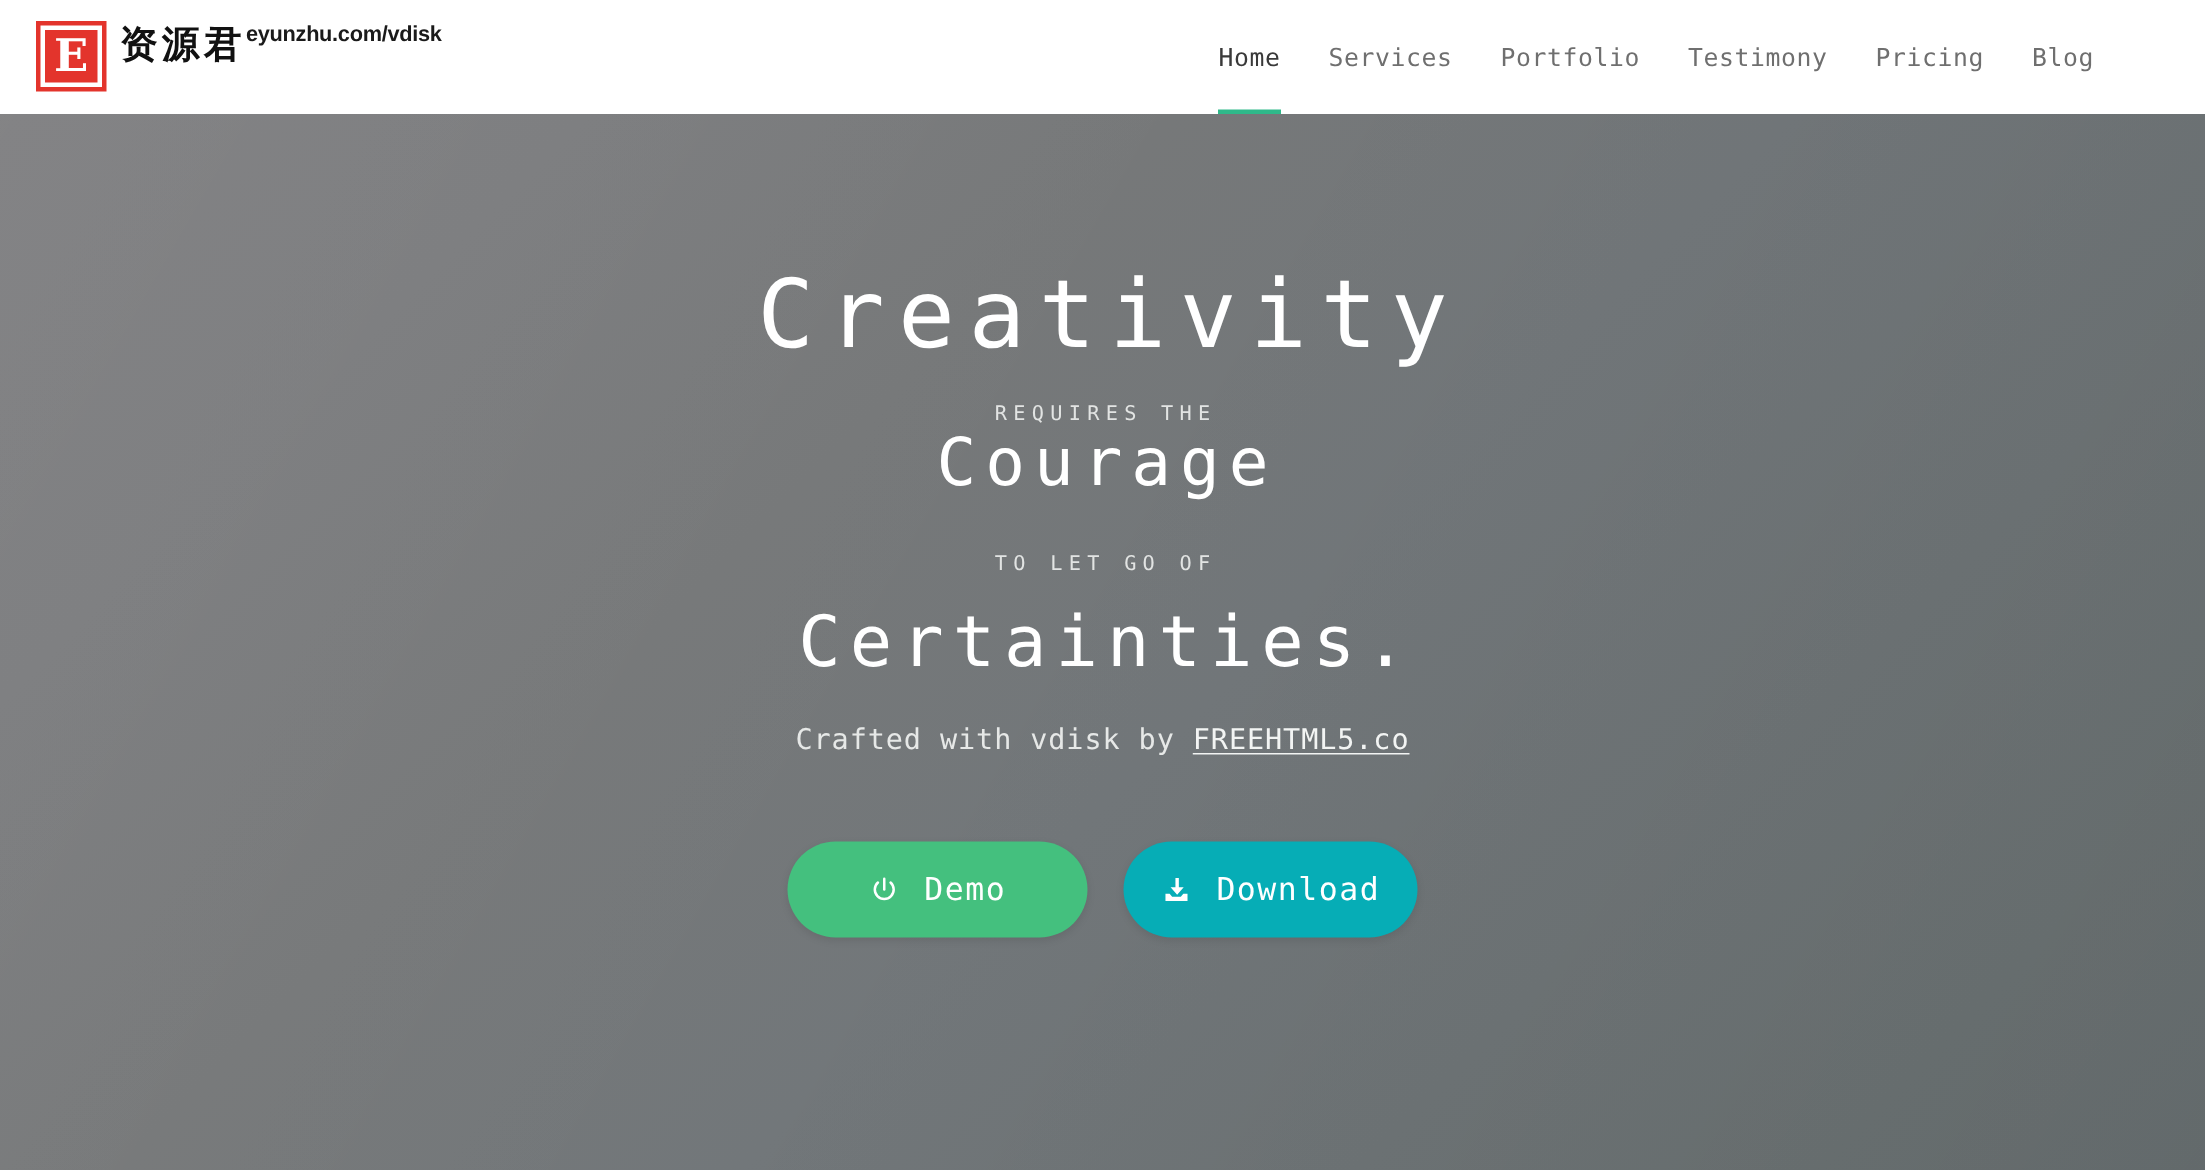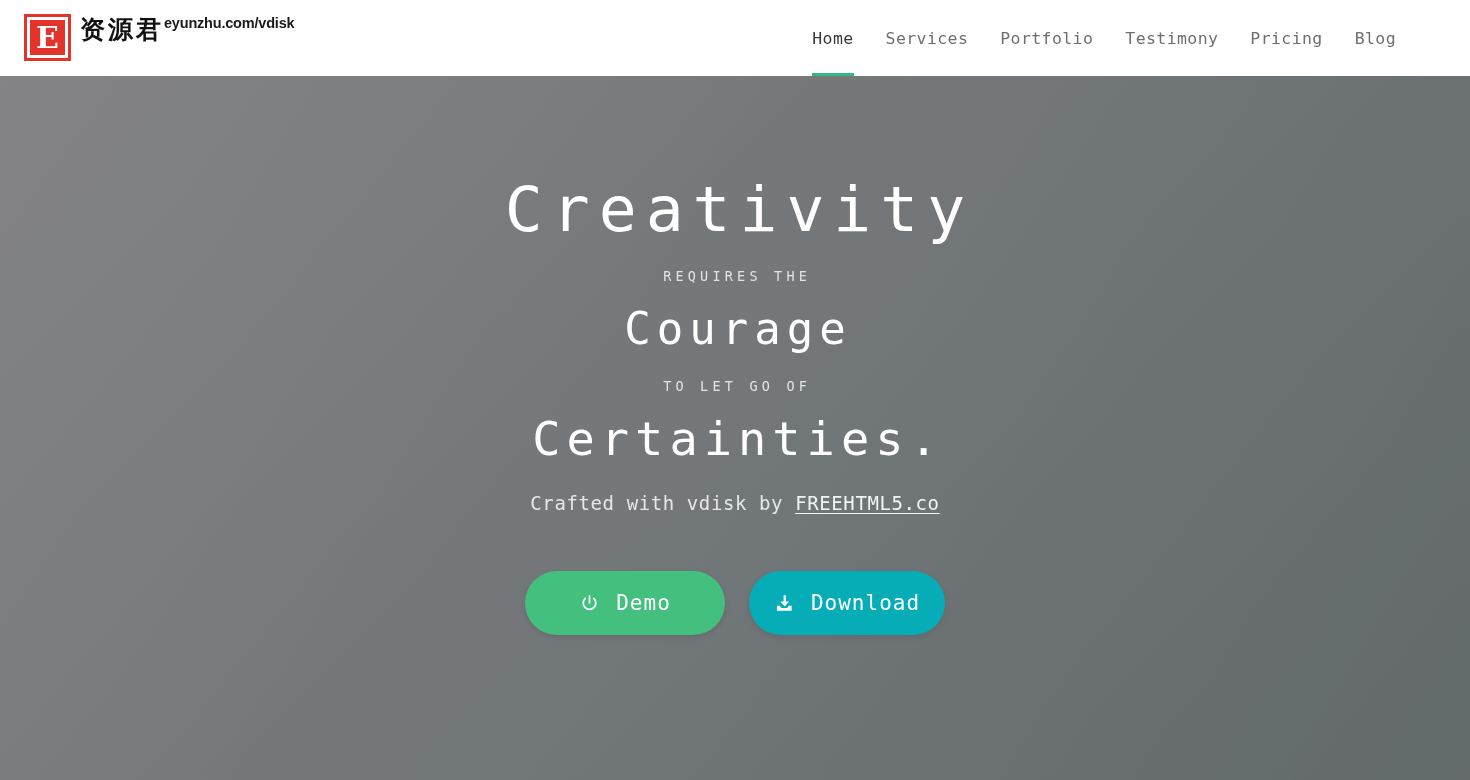--- a/index.html
+++ b/index.html
@@ -161,24 +161,23 @@
   }
 
   .hero-h2 {
     font-family:"DejaVu Sans Mono", monospace;
     font-size:44px;
     line-height:50px;
     font-weight:400;
     color:#ffffff;
     letter-spacing:6px;
     text-indent:6px;
-    margin-top:20px;
-  }
-
-  .hero-small-2 { margin-top:24px; }
+  }
+
+  .hero-small-2 { margin-top:34px; }
 
   .hero-h3 {
     font-family:"DejaVu Sans Mono", monospace;
     font-size:47px;
     line-height:54px;
     font-weight:400;
     color:#ffffff;
     letter-spacing:6px;
     text-indent:6px;
     margin-top:18px;

